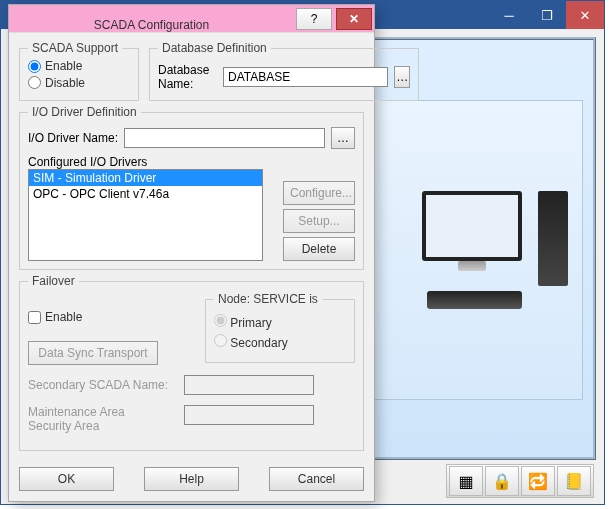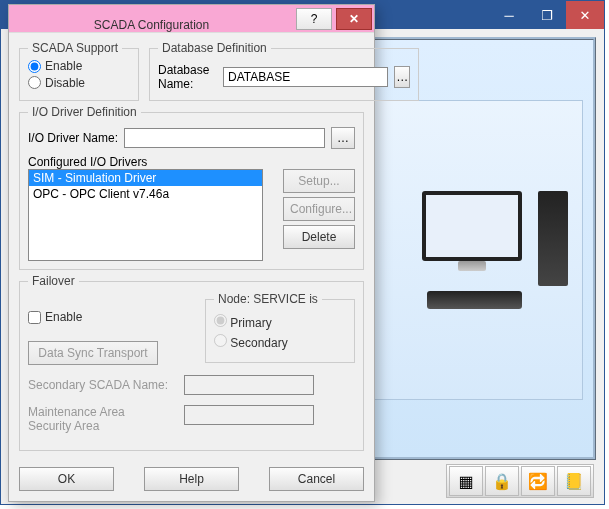--- a/index.html
+++ b/index.html
@@ -290,28 +290,28 @@
     </div>
 
     <fieldset>
       <legend>I/O Driver Definition</legend>
       <div class="field-row">
         <span>I/O Driver Name:</span>
         <input class="text-input" style="flex: 1 1 0%;" value="">
         <div class="browse-btn">…</div>
       </div>
       <div style="margin-top:6px;">Configured I/O Drivers</div>
-      <div class="row" style="gap:20px; align-items:flex-start;">
+      <div class="row" style="gap:20px; align-items:flex-end;">
         <div class="listbox" style="flex:1;" id="driver-list">
             <div class="item selected">SIM - Simulation Driver</div>
             <div class="item">OPC - OPC Client v7.46a</div>
           </div>
         <div class="side-buttons">
+          <button class="btn disabled" disabled="">Configure...</button>
           <button class="btn disabled" disabled="">Setup...</button>
-          <button class="btn disabled" disabled="">Configure...</button>
           <button class="btn">Delete</button>
         </div>
       </div>
     </fieldset>
 
     <fieldset style="flex:1;">
       <legend>Failover</legend>
       <div class="row" style="align-items:flex-start;">
         <div style="flex:1;">
           <label class="check" style="margin-top:18px;">

